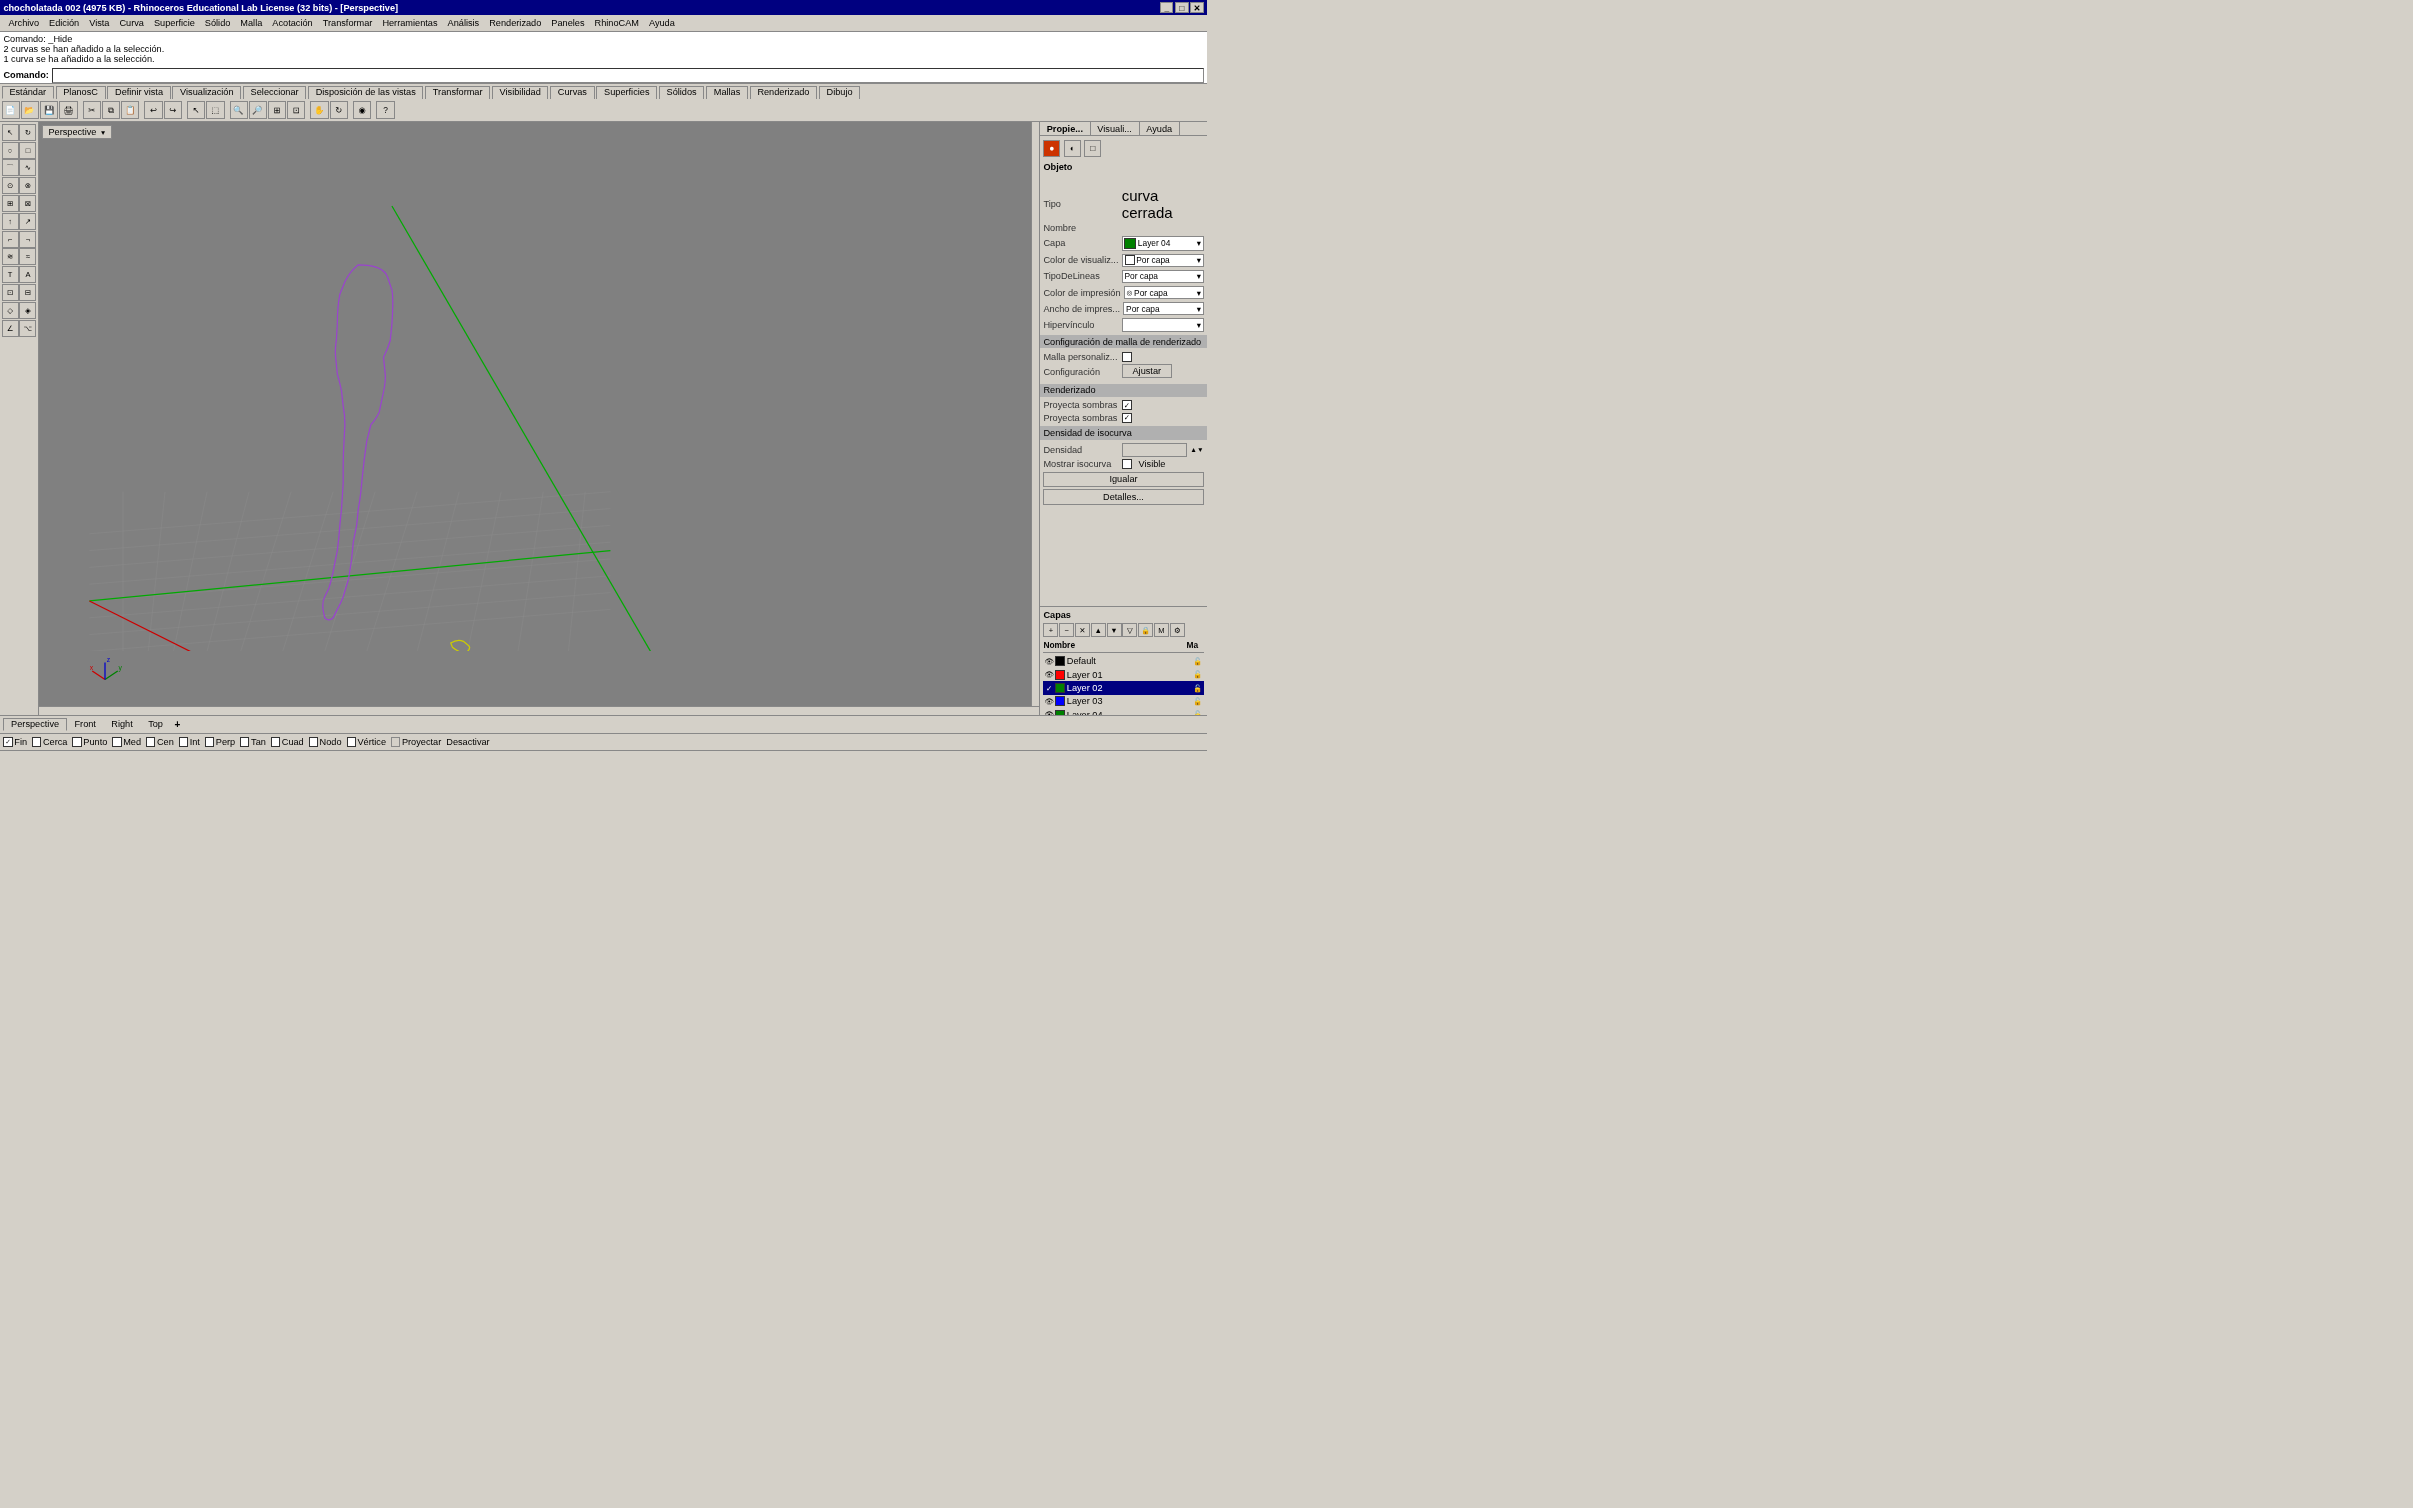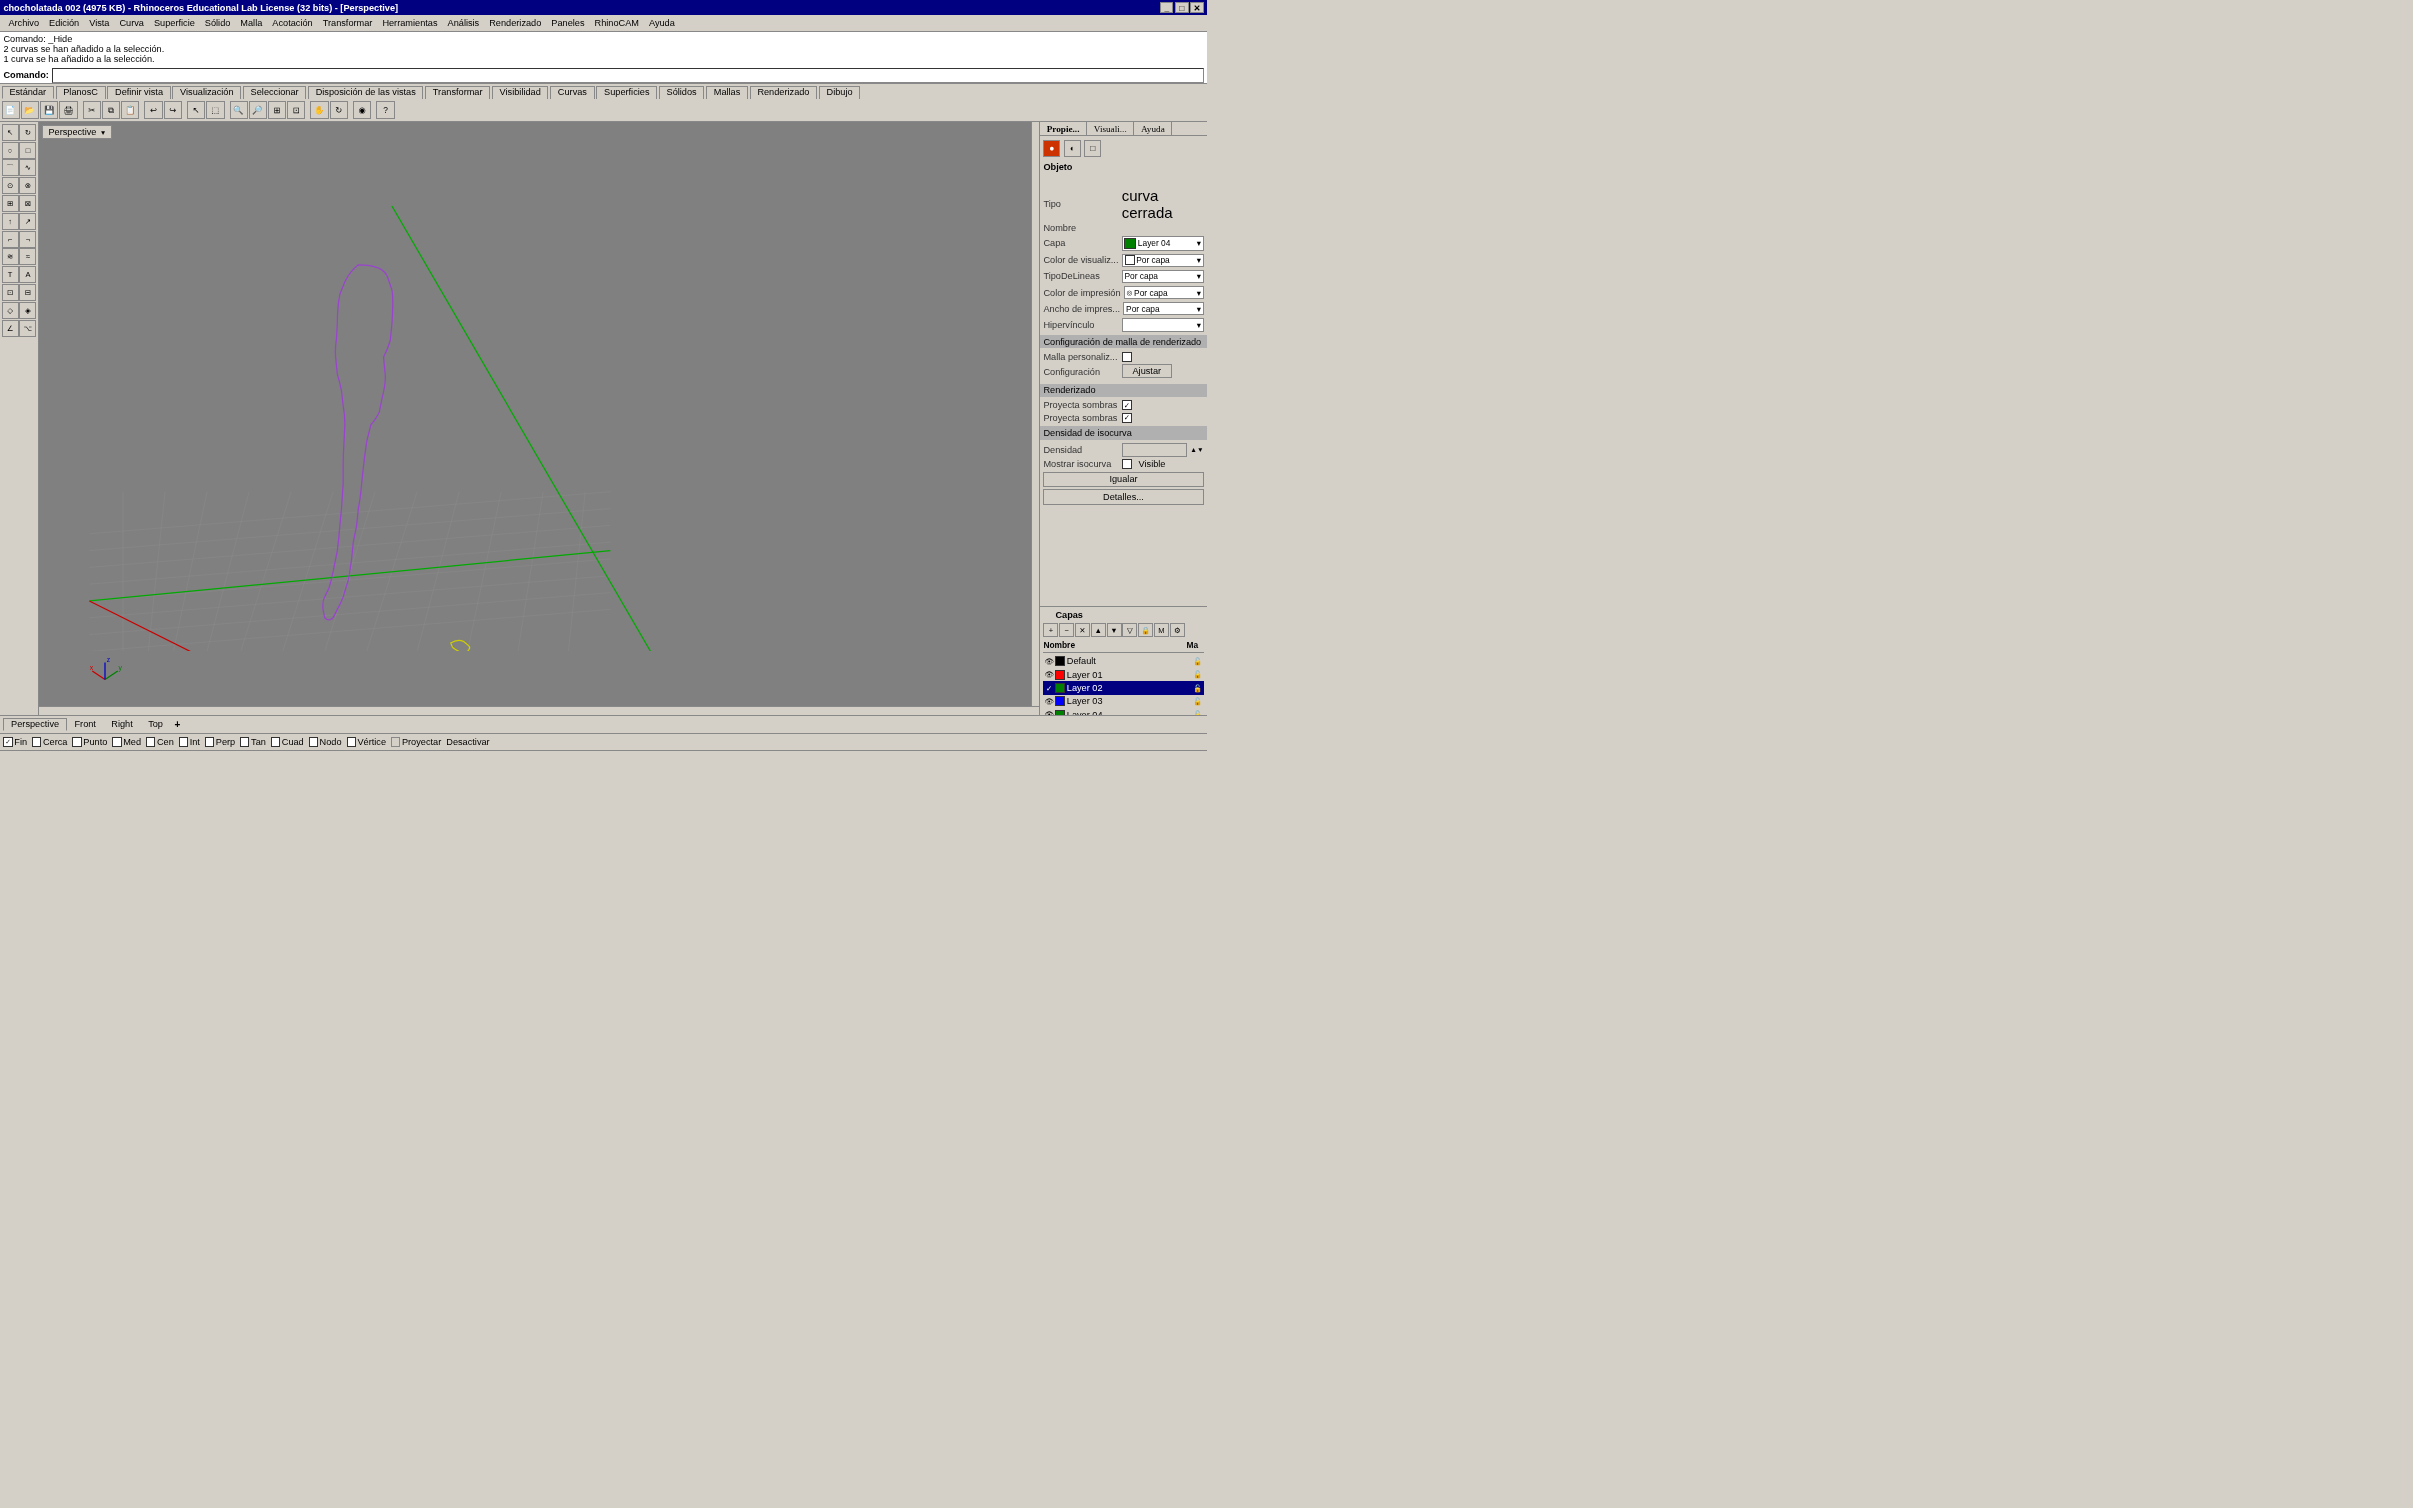--- a/index.html
+++ b/index.html
@@ -181,21 +181,20 @@
     #panel-tabs {
       display: flex;
       background: #d4d0c8;
       border-bottom: 0.8px solid #888;
     }
     .panel-tab {
       padding: 1.7px 6.7px;
       cursor: pointer;
       font-size: 9.2px;
       border-right: 0.8px solid #888;
-      font-family: Liberation Serif, serif;
     }
     .panel-tab.active { background: #d4d0c8; font-weight: bold; }
 
     
     #props-panel {
       padding: 3.4px;
       flex: 1;
       overflow-y: auto;
     }
     .props-icons {
@@ -697,21 +696,21 @@
         <span class="prop-label">Mostrar isocurva</span>
         <span class="prop-checkbox"></span>
         <span style="margin-left:3.4px;">Visible</span>
       </div>
 
       <div class="prop-btn">Igualar</div>
       <div class="prop-btn">Detalles...</div>
     </div>
 
     <div id="layers-panel">
-      <div style="display:flex;align-items:flex-end;justify-content:space-between;margin-left:12px;">
+      <div style="display:flex;align-items:flex-end;justify-content:space-between;">
         <div class="layers-title">Capas</div>
       </div>
       <div class="layers-toolbar">
         <div class="lay-btn">+</div>
         <div class="lay-btn">−</div>
         <div class="lay-btn">✕</div>
         <div class="lay-btn">▲</div>
         <div class="lay-btn">▼</div>
         <div class="lay-btn">▽</div>
         <div class="lay-btn">🔒</div>

